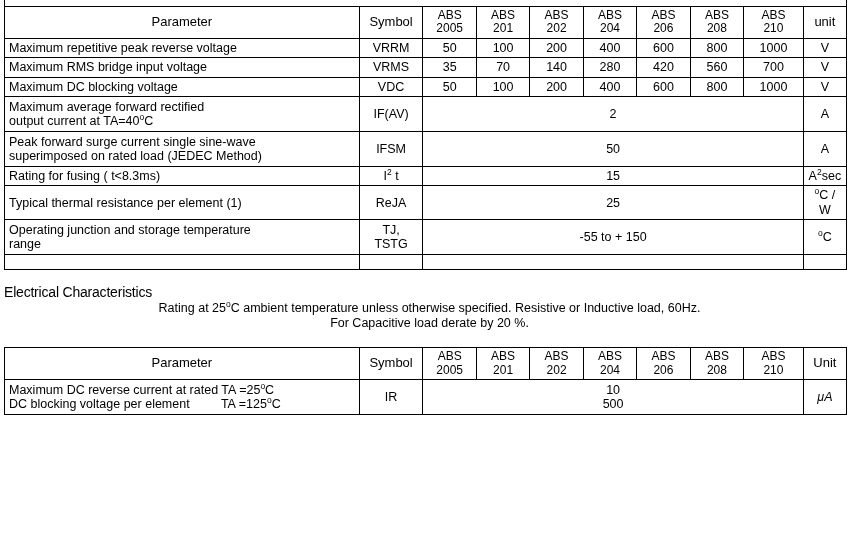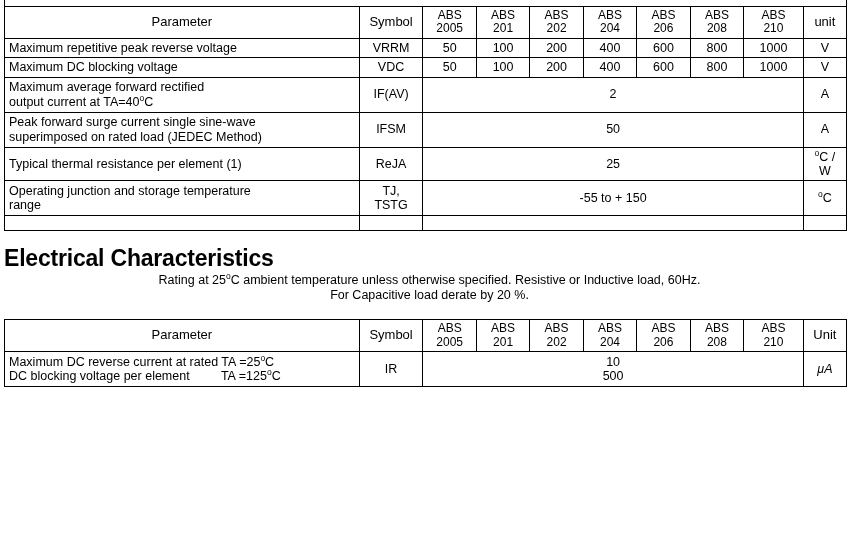--- a/index.html
+++ b/index.html
@@ -60,22 +60,22 @@
     text-align: left;
     padding-left: 6px;
   }
   .rowtall td { height: 30px; }
   .sup {
     font-size: 8.5px;
     vertical-align: super;
     line-height: 0;
   }
   .sec-title {
-    font-size: 23px;
-    font-weight: bold;
+    font-size: 14px;
+    font-weight: normal;
     margin: 14px 0 1px 4px;
     letter-spacing: -0.2px;
   }
   .sec-note {
     font-size: 12.5px;
     margin: 0 0 16px 4px;
     line-height: 1.2;
     text-align: center;
   }
   .two-line {
@@ -137,20 +137,32 @@
         <td>50</td>
         <td>100</td>
         <td>200</td>
         <td>400</td>
         <td>600</td>
         <td>800</td>
         <td>1000</td>
         <td class="unit">V</td>
       </tr>
       <tr>
+        <td class="param">Maximum RMS bridge input voltage</td>
+        <td class="sym">VRMS</td>
+        <td>35</td>
+        <td>70</td>
+        <td>140</td>
+        <td>280</td>
+        <td>420</td>
+        <td>560</td>
+        <td>700</td>
+        <td class="unit">V</td>
+      </tr>
+      <tr>
         <td class="param">Maximum DC blocking voltage</td>
         <td class="sym">VDC</td>
         <td>50</td>
         <td>100</td>
         <td>200</td>
         <td>400</td>
         <td>600</td>
         <td>800</td>
         <td>1000</td>
         <td class="unit">V</td>
@@ -164,20 +176,26 @@
       <tr class="rowtall">
         <td class="param two-line">
           <span>Peak forward surge current single sine-wave</span><br>
           <span>superimposed on rated load (JEDEC Method)</span>
         </td>
         <td class="sym">IFSM</td>
         <td colspan="7">50</td>
         <td class="unit">A</td>
       </tr>
       <tr>
+        <td class="param">Rating for fusing ( t&lt;8.3ms)</td>
+        <td class="sym">I<span class="sup">2</span> t</td>
+        <td colspan="7">15</td>
+        <td class="unit">A<span class="sup">2</span>sec</td>
+      </tr>
+      <tr>
         <td class="param">Typical  thermal resistance per element (1)</td>
         <td class="sym">ReJA</td>
         <td colspan="7">25</td>
         <td class="unit"><span class="sup">o</span><span>C / W</span></td>
       </tr>
       <tr class="rowtall">
         <td class="param two-line">
           <span>Operating junction and storage temperature</span><br>
           <span>range</span>
         </td>

